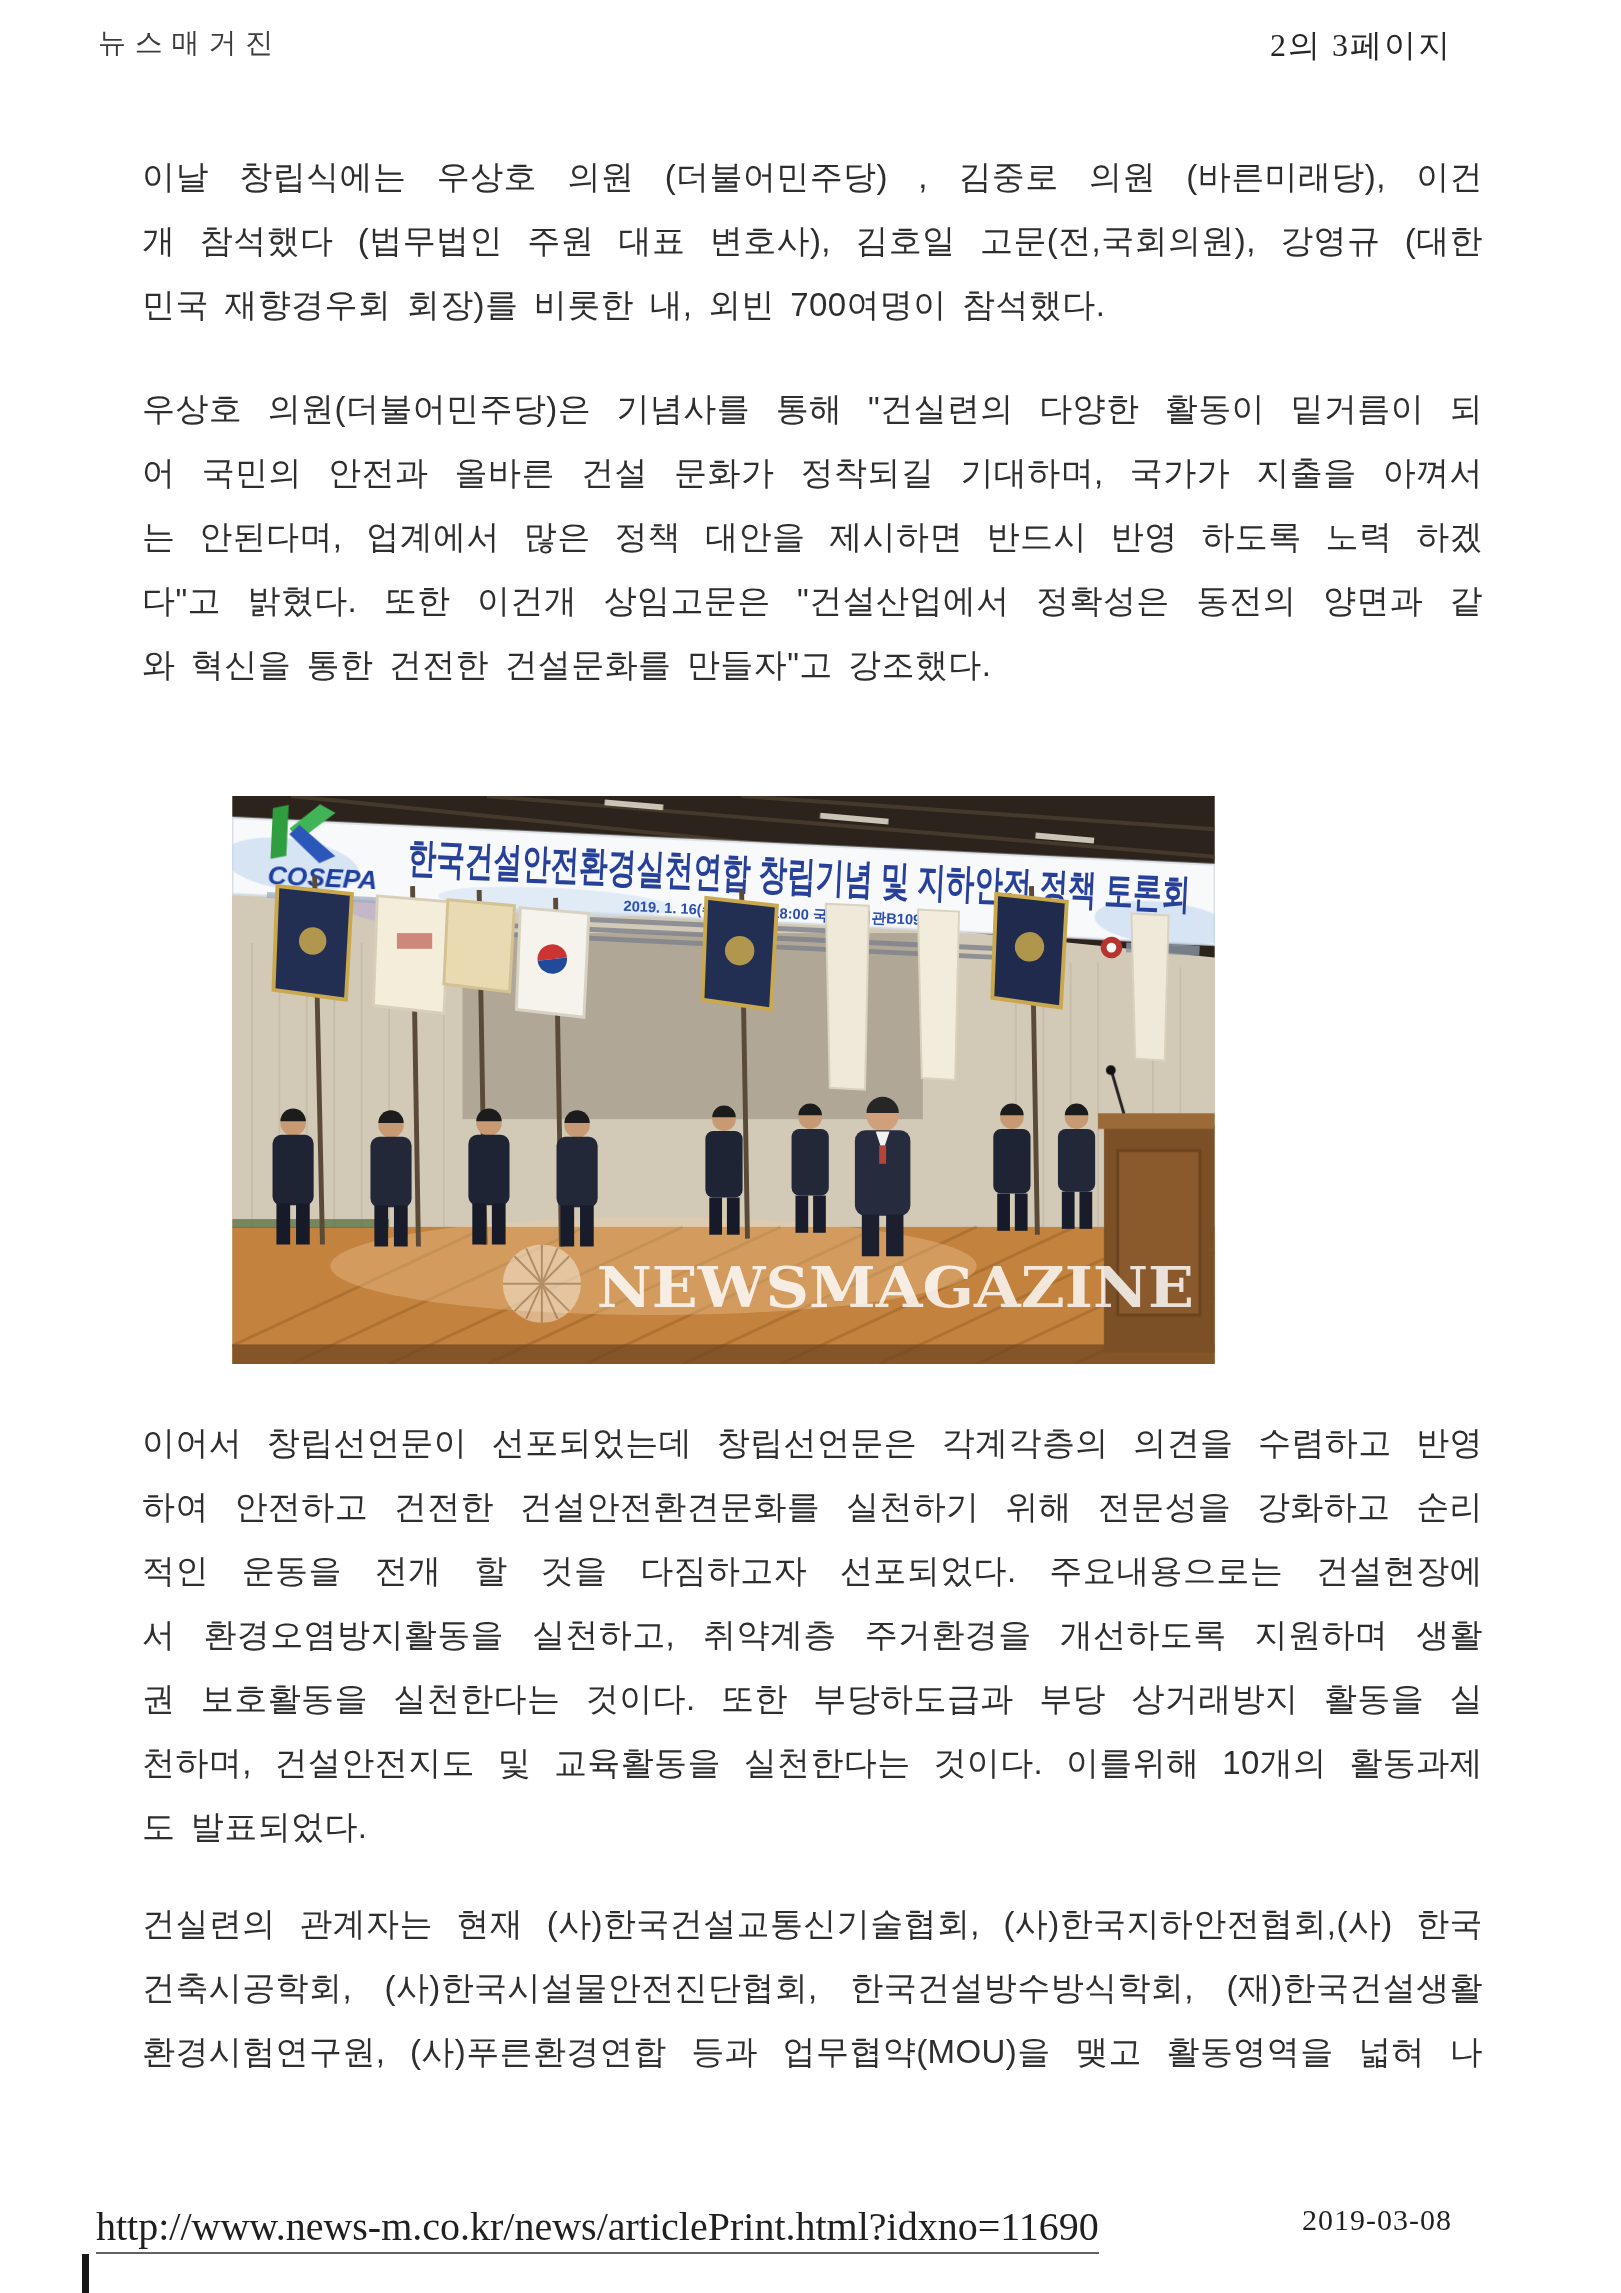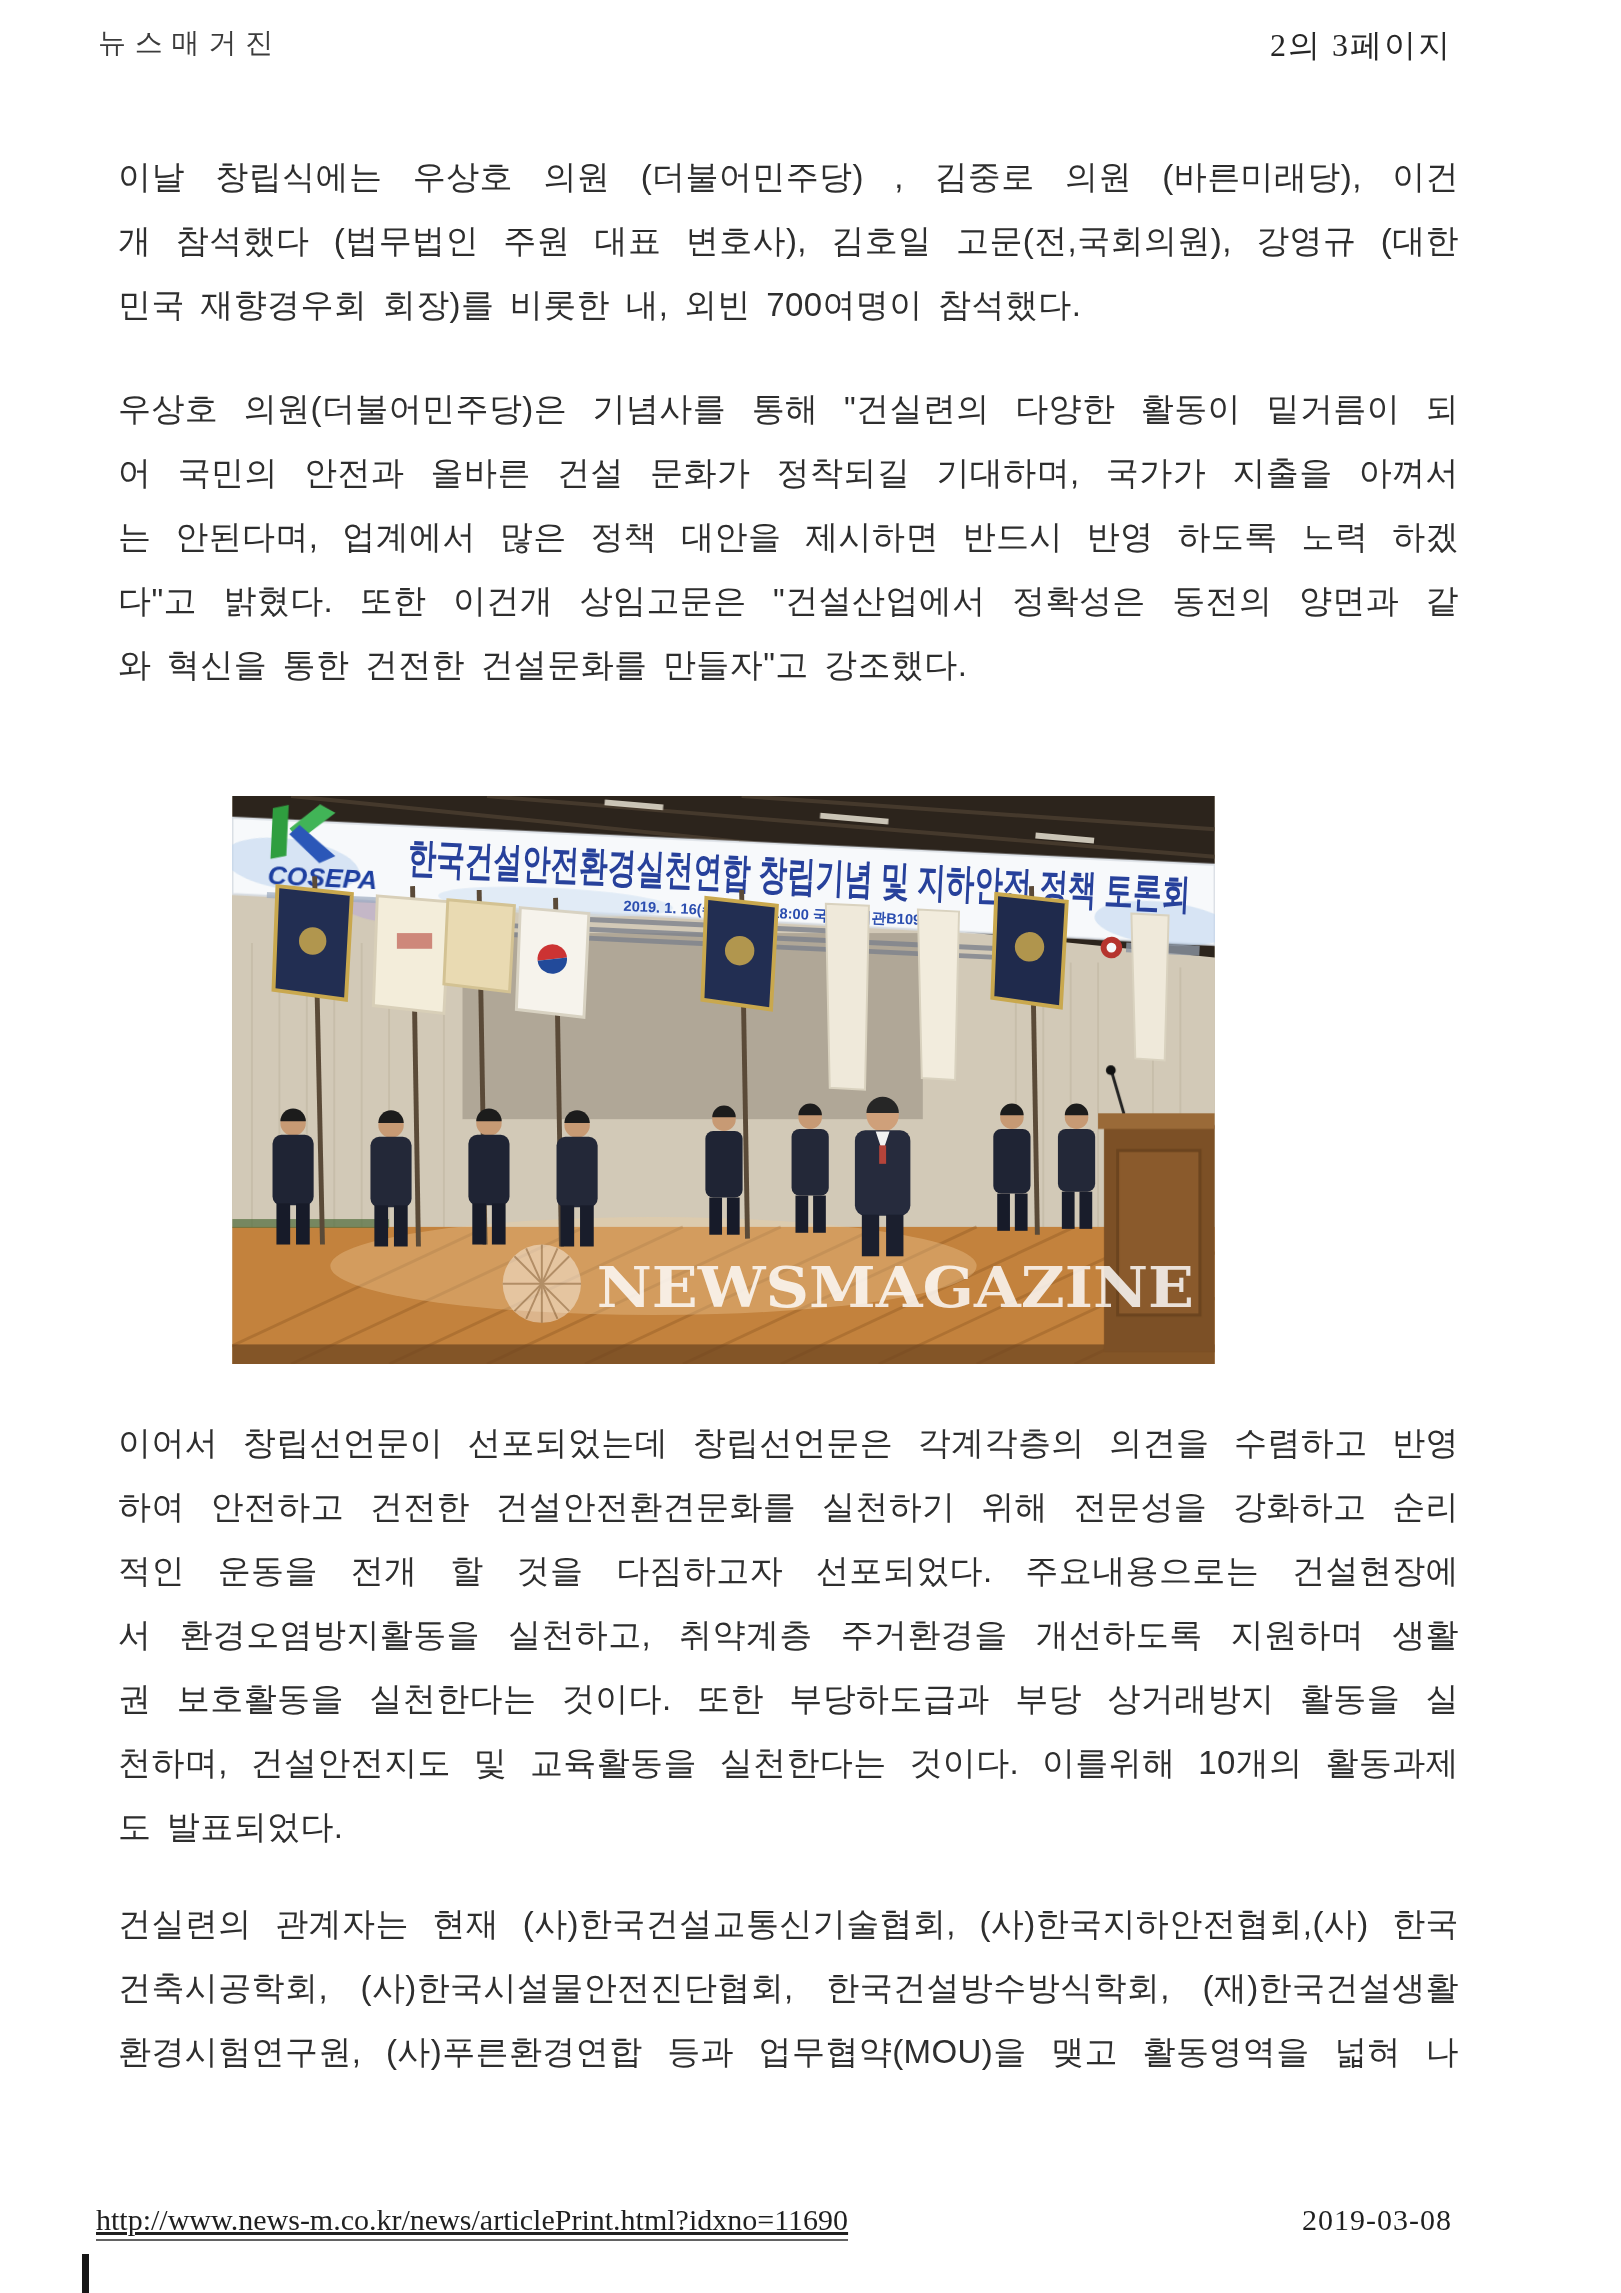--- a/index.html
+++ b/index.html
@@ -22,37 +22,36 @@
     font-size:32px; color:#262626;
     font-family:"Liberation Serif","DejaVu Serif",serif;
     letter-spacing:2px;
   }
 
   .para {
     position:absolute; left:118px; width:1341px;
     font-size:33px; line-height:64px; color:#2e2e2e;
     word-spacing:5.9px; letter-spacing:0.4px;
   }
-  .line { width:100%; }
+  .line { width:100%;margin-left:24px; }
   .line.just { text-align:justify; text-align-last:justify; }
 
   .photo {
     position:absolute; left:232px; top:796px;
     width:983px; height:568px; overflow:hidden;
     background:#cfc6b4;
   }
   .photo svg { display:block; }
 
   .f-url {
     position:absolute; left:96px; top:2203px;
-    font-size:30px; color:#1f1f1f;
+    font-size:40px; color:#1f1f1f;
     font-family:"Liberation Serif","DejaVu Serif",serif;
     border-bottom:2.9px solid rgba(45,45,45,0.75);
     padding-bottom:2px;
-    text-decoration:underline;
   }
   .f-date {
     position:absolute; right:169px; top:2203px;
     font-size:30px; color:#1f1f1f;
     font-family:"Liberation Serif","DejaVu Serif",serif;
     letter-spacing:1px;
   }
   .scan-mark {
     position:absolute; left:82px; top:2254px;
     width:6.9px; height:39px; background:#161616;

